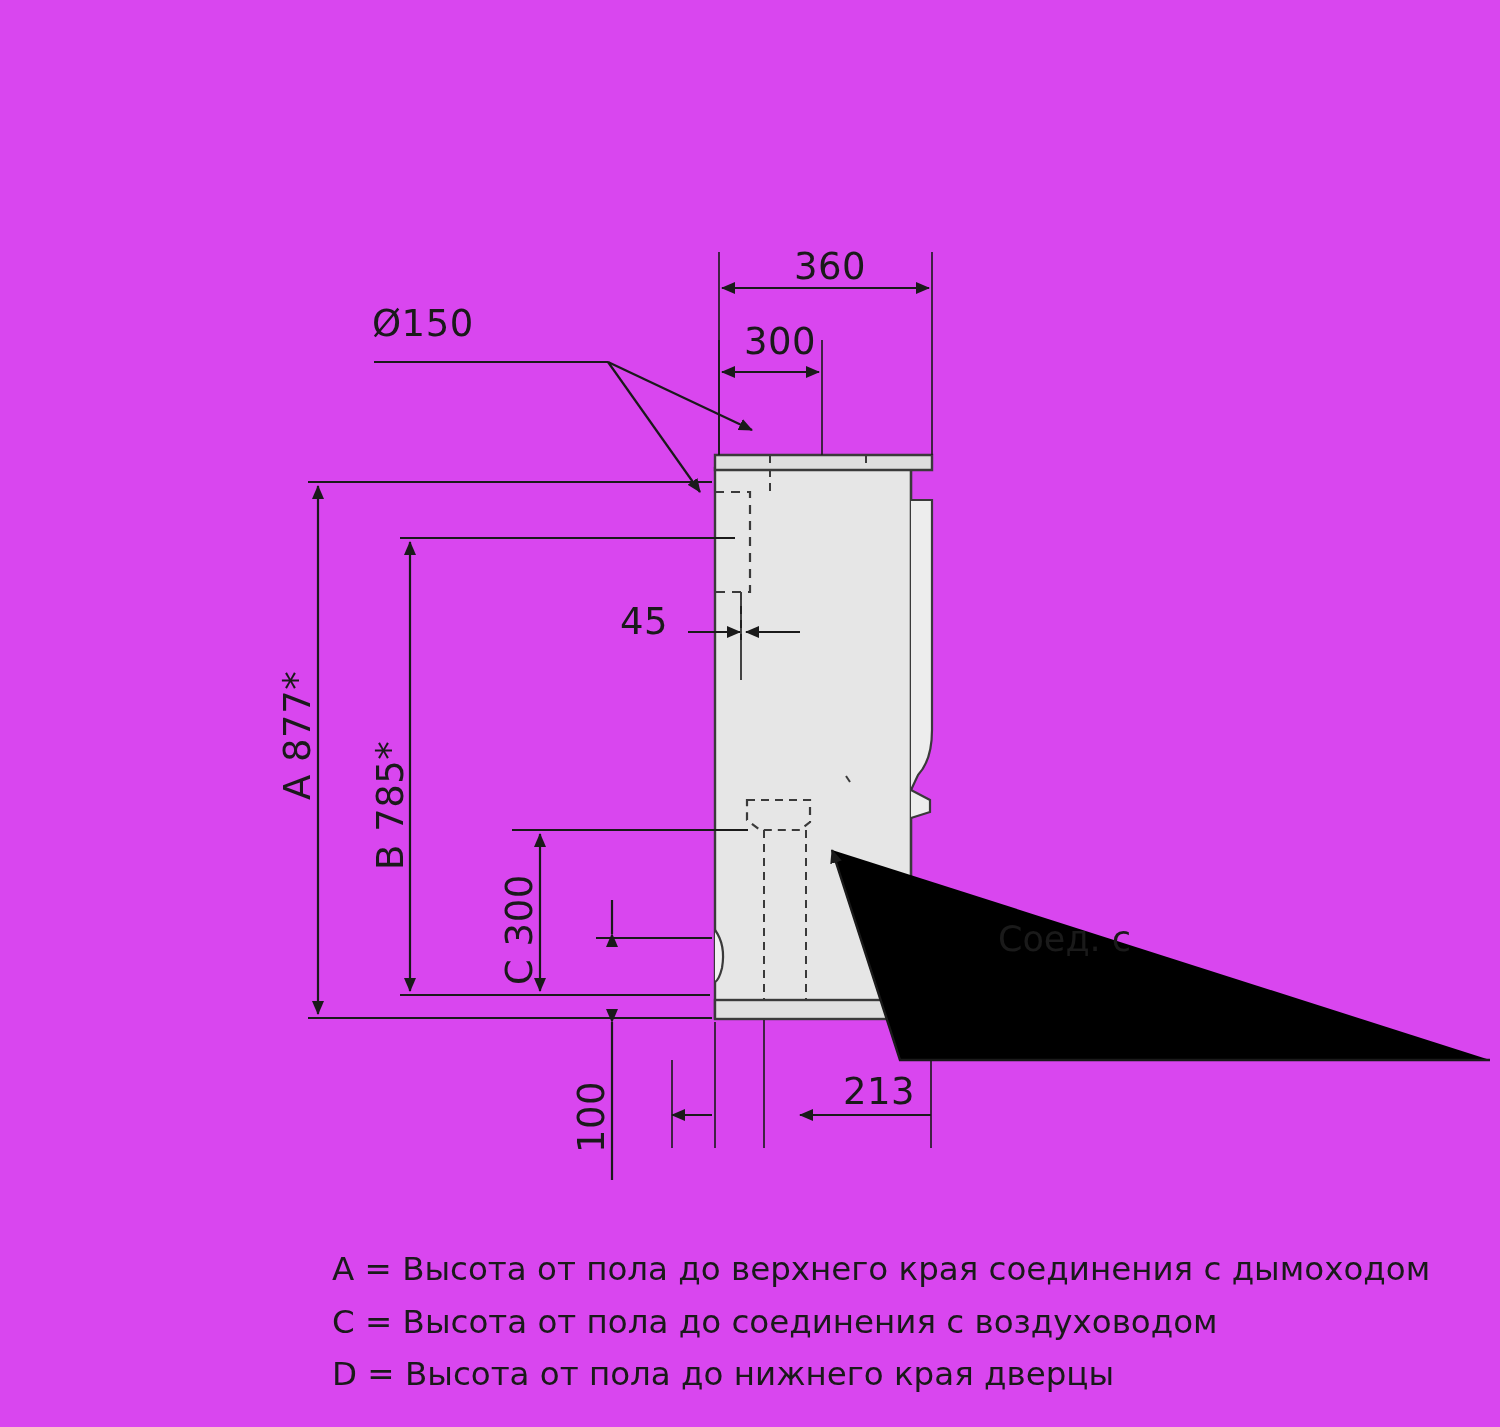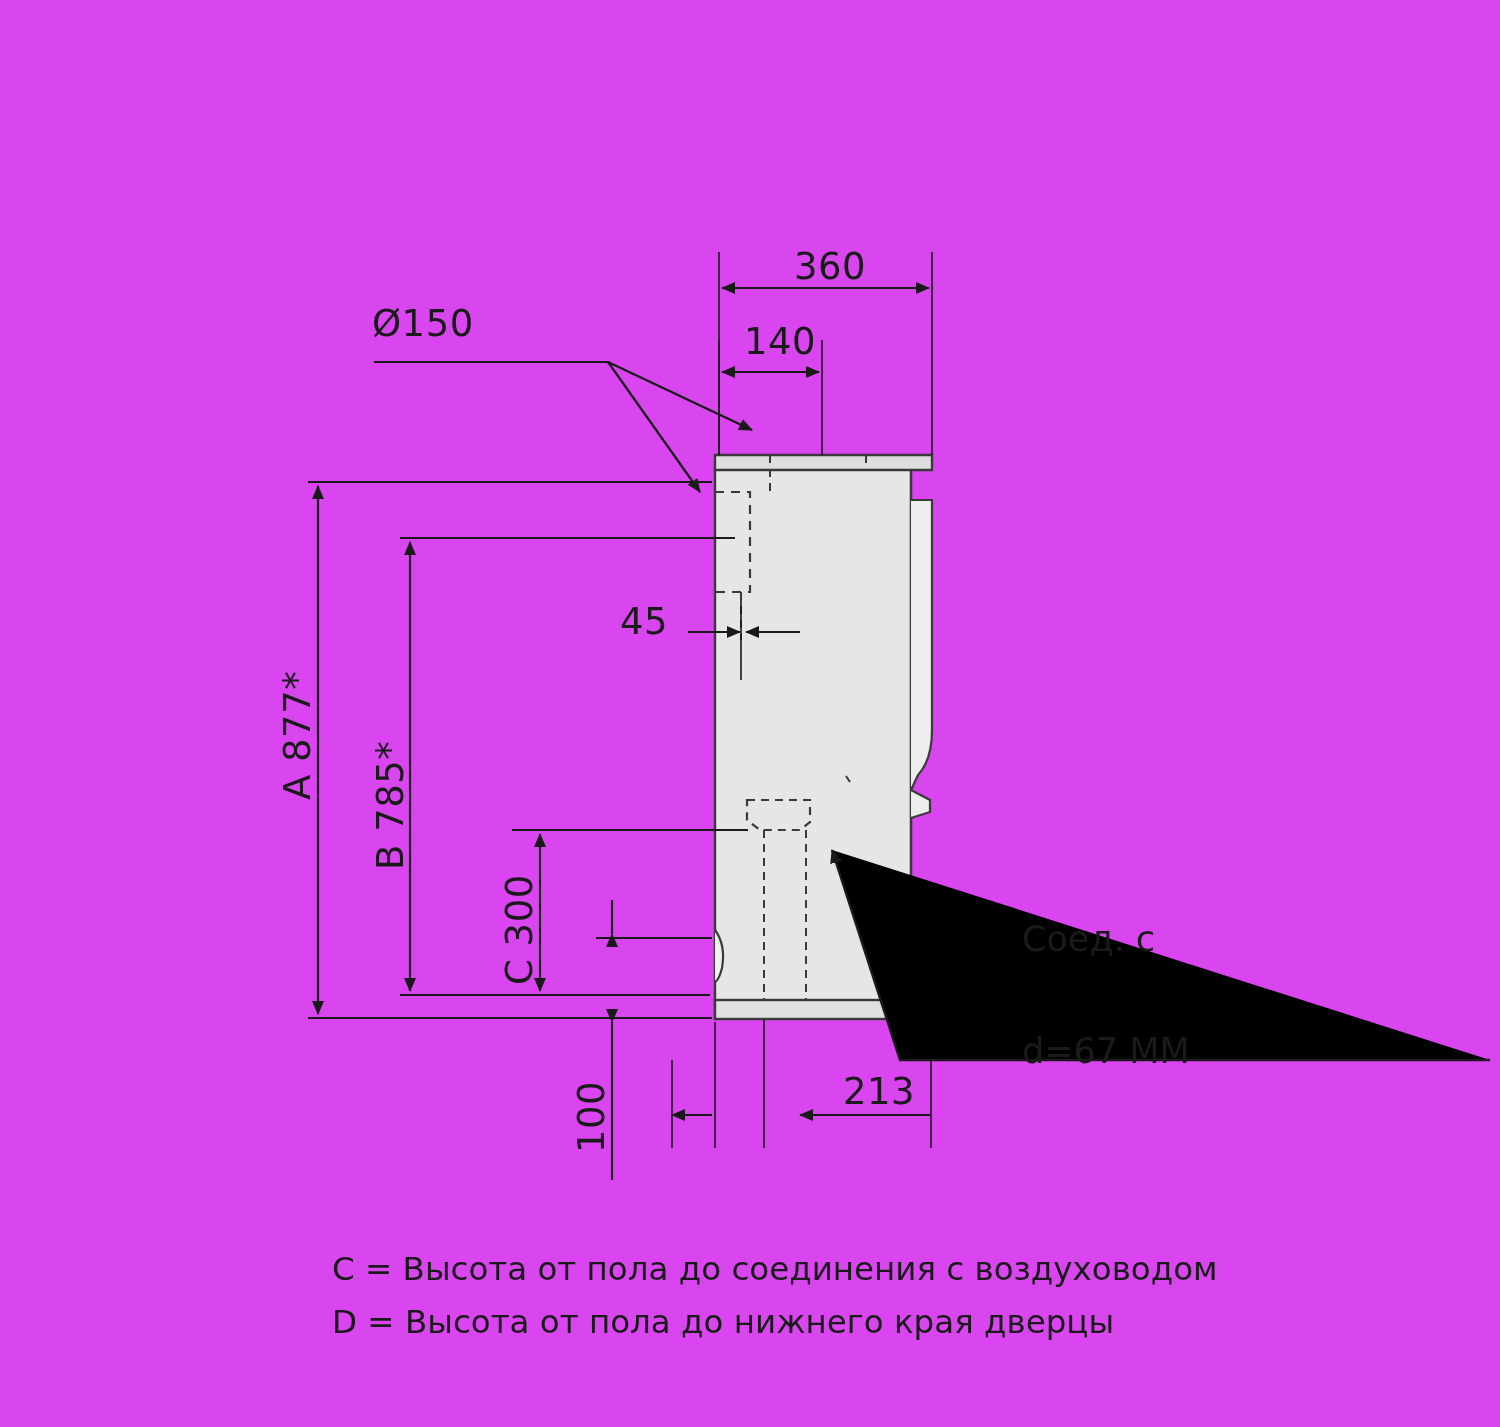--- a/index.html
+++ b/index.html
@@ -36,21 +36,20 @@
     font-size: 37px;
     letter-spacing: 0.5px;
   }
   .vert {
     transform-origin: left top;
     transform: rotate(-90deg);
   }
   .note {
     font-size: 35px;
     line-height: 1.55;
-    margin-left: 24px;
   }
   .legend {
     position: absolute;
     left: 332px;
     top: 1243px;
     font-size: 32.5px;
     line-height: 1.62;
   }
   .legend div {
     white-space: nowrap;
@@ -158,30 +157,30 @@
       <path d="M672,1115 L712,1115" stroke="#1a1a1a" stroke-width="2.2" marker-start="url(#arrStart)"></path>
       <path d="M931,1115 L800,1115" stroke="#1a1a1a" stroke-width="2.2" marker-end="url(#arrEnd)"></path>
     </g>
 
     <g>
       <path d="M1490,1060 L900,1060 L832,850" stroke="#1a1a1a" stroke-width="2.4" marker-end="url(#arrEnd)"></path>
     </g>
   </svg>
 
   <div class="lbl dim" style="left:794px; top:247px;">360</div>
-  <div class="lbl dim" style="left:744px; top:322px;">140</div>
+  <div class="lbl dim" style="left:744px; top:322px;">300</div>
   <div class="lbl dim" style="left:372px; top:304px;">Ø150</div>
   <div class="lbl dim" style="left:620px; top:602px;">45</div>
   <div class="lbl dim vert" style="left:278px; top:800px;">A 877*</div>
   <div class="lbl dim vert" style="left:371px; top:870px;">B 785*</div>
   <div class="lbl dim vert" style="left:500px; top:985px;">C 300</div>
   <div class="lbl dim vert" style="left:572px; top:1153px;">100</div>
   <div class="lbl dim" style="left:843px; top:1072px;">213</div>
 
   <div class="lbl note" style="left:998px; top:912px;">Соед. с</div>
-  <div class="lbl note" style="left:998px; top:1024px;">d=67 ММ</div>
 
   <div class="legend">
+    <div>A = Высота от пола до верхнего края соединения с дымоходом</div>
     <div>C = Высота от пола до соединения с воздуховодом</div>
     <div>D = Высота от пола до нижнего края дверцы</div>
   </div>
 
 </div>
 
 </body></html>

